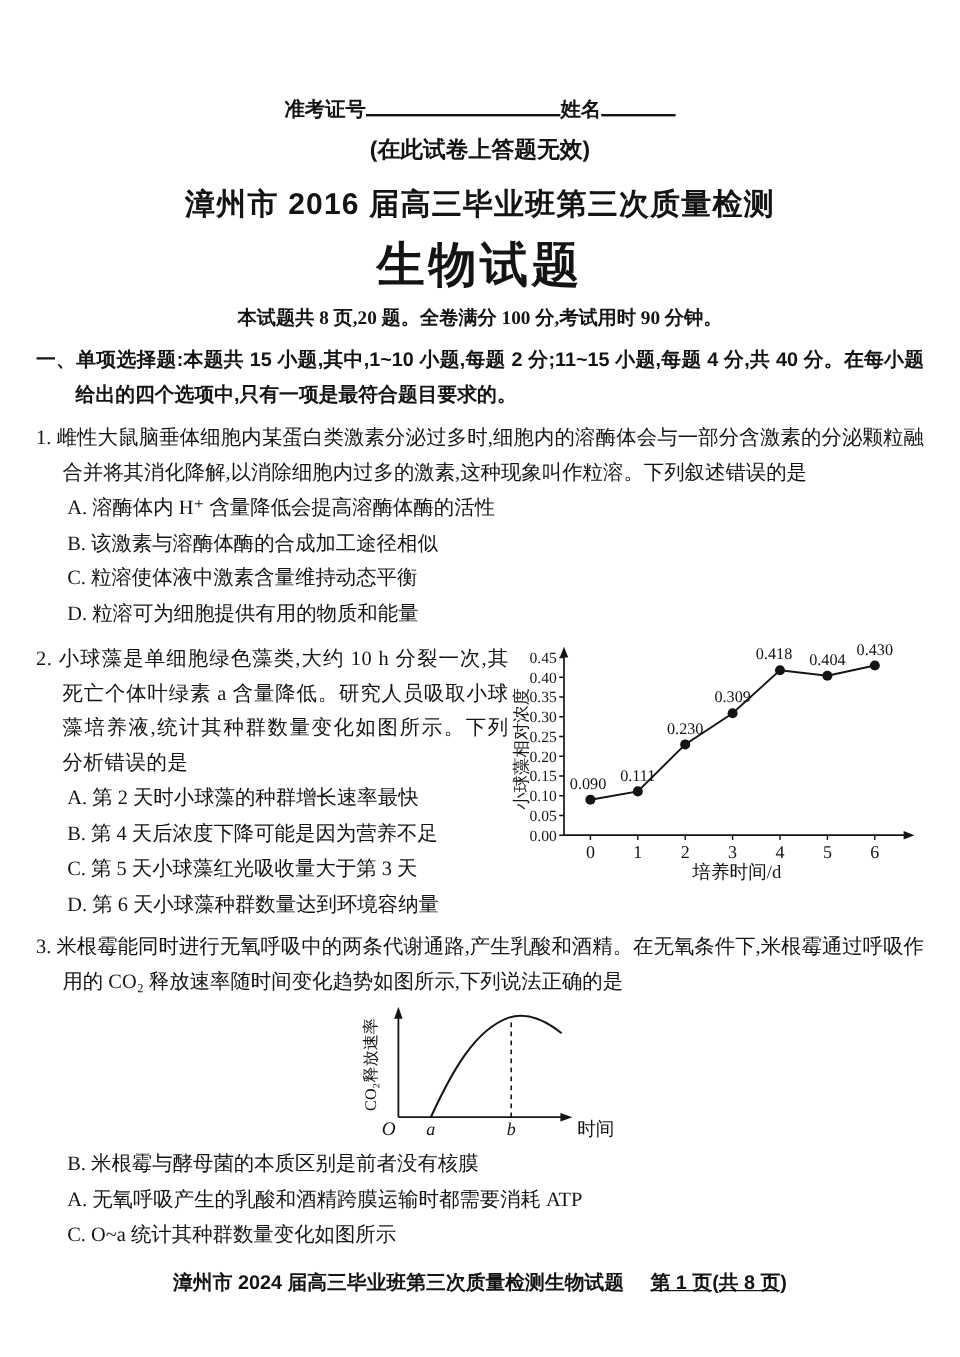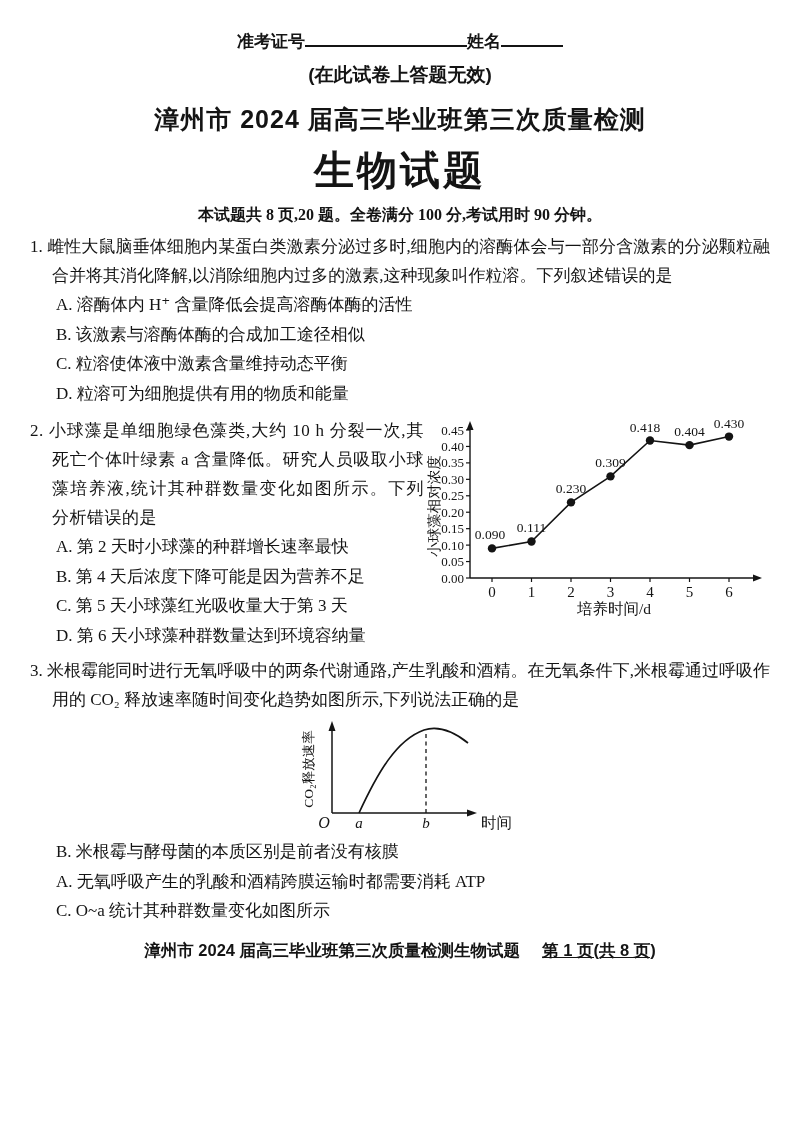--- a/index.html
+++ b/index.html
@@ -4,21 +4,21 @@
 <style>
   * { box-sizing: border-box; margin: 0; padding: 0; }
   html, body { background: #ffffff; }
   .page {
     width: 800px; height: 1131px;
     margin: 0 auto;
     background: #ffffff;
     color: #141414;
     font-family: "Liberation Serif", "DejaVu Serif", serif;
     font-size: 17px;
-    padding: 30px 30px 0 30px;
+    padding: 80px 30px 0 30px;
     overflow: hidden;
     position: relative;
   }
   .sans { font-family: "Liberation Sans", "DejaVu Sans", sans-serif; }
 
   
   .candidate-row { text-align: center; font-weight: bold; font-size: 17px; }
   .blank { display: inline-block; border-bottom: 2px solid #141414; height: 14px; vertical-align: baseline; }
   .blank-long { width: 162px; }
   .blank-short { width: 62px; }
@@ -62,26 +62,27 @@
 <body>
 
 <div class="page">
 
   <div class="candidate-row sans">
     <span>准考证号</span><span class="blank blank-long"></span><span>姓名</span><span class="blank blank-short"></span>
   </div>
 
   <div class="notice sans">(在此试卷上答题无效)</div>
 
-  <div class="exam-title sans">漳州市 2024 届高三毕业班第三次质量检测</div>
+  <div class="exam-title sans">漳州市 2016 届高三毕业班第三次质量检测</div>
 
   <div class="subject-title sans">生物试题</div>
 
   <div class="exam-info">本试题共 8 页,20 题。全卷满分 100 分,考试用时 90 分钟。</div>
 
+  <div class="section-heading sans">一、单项选择题:本题共 15 小题,其中,1~10 小题,每题 2 分;11~15 小题,每题 4 分,共 40 分。在每小题给出的四个选项中,只有一项是最符合题目要求的。</div>
 
   <div class="question">
     <div class="stem">
       <span class="qnum">1.</span>
       <span>雌性大鼠脑垂体细胞内某蛋白类激素分泌过多时,细胞内的溶酶体会与一部分含激素的分泌颗粒融合并将其消化降解,以消除细胞内过多的激素,这种现象叫作粒溶。下列叙述错误的是</span>
     </div>
     <div class="options">
       <div class="option">A. 溶酶体内 H⁺ 含量降低会提高溶酶体酶的活性</div>
       <div class="option">B. 该激素与溶酶体酶的合成加工途径相似</div>
       <div class="option">C. 粒溶使体液中激素含量维持动态平衡</div>

